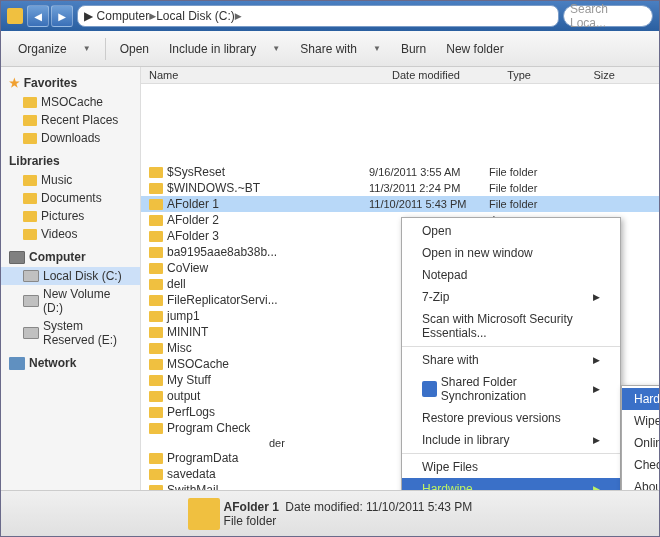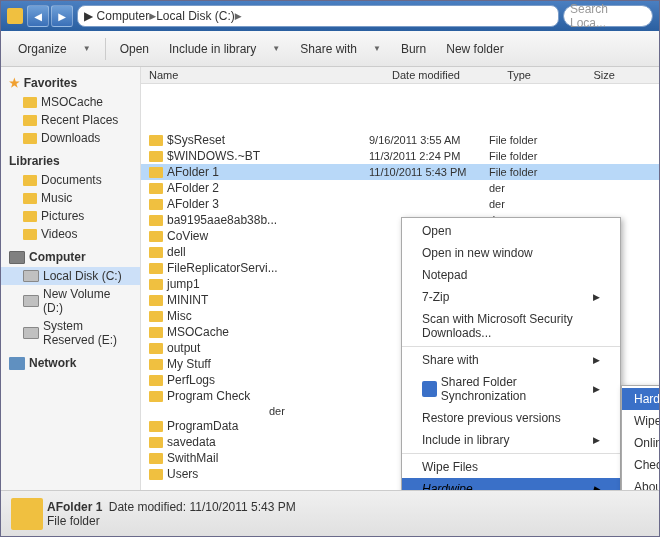--- a/index.html
+++ b/index.html
@@ -40,39 +40,39 @@
 
     
     .content { flex: 1; display: flex; flex-direction: column; overflow: hidden; position: relative; gap: 48px; }
     .content-header { display: flex; background: #f0f0f0; border-bottom: 1px solid #ddd; padding: 2px 8px; }
     .col-header { font-size: 11px; color: #333; font-weight: normal; cursor: pointer; }
     .col-name { width: 220px; }
     .col-date { width: 120px; margin-left: 32px; }
     .col-type { width: 90px; }
     .col-size { width: 60px; }
 
-    .file-list { flex: 1; overflow-y: auto; }
+    .file-list { flex: 1; overflow-y: auto; margin-top: 32px; }
     .file-row { display: flex; align-items: center; padding: 1px 8px; cursor: pointer; }
     .file-row.selected { background: #b8d8f8; }
     .file-cell { font-size: 11px; color: #333; overflow: hidden; white-space: nowrap; }
     .file-cell-name { width: 220px; display: flex; align-items: center; gap: 4px; }
     .file-cell-date { width: 120px; }
     .file-cell-type { width: 90px; }
     .file-cell-size { width: 60px; }
 
     
-    .statusbar { background: linear-gradient(to bottom, #f0f0f0, #e0e0e0); border-top: 1px solid #ccc; height: 46px; display: flex; align-items: center; padding: 16px 10px; gap: 4px; }
+    .statusbar { background: linear-gradient(to bottom, #f0f0f0, #e0e0e0); border-top: 1px solid #ccc; height: 46px; display: flex; align-items: center; padding: 16px 10px; gap: 4px; justify-content: center; }
     .status-icon { width: 32px; height: 32px; background: #f0c040; border-radius: 2px; flex-shrink: 0; }
     .status-text { font-size: 11px; color: #333; }
     .status-text b { font-weight: bold; }
 
     
     .context-menu { position: absolute; background: white; border: 1px solid #aaa; box-shadow: 2px 2px 6px rgba(0,0,0,0.3); z-index: 100; width: 220px; padding: 2px 0; }
     .ctx-item { padding: 4px 20px; cursor: pointer; font-size: 12px; color: #333; display: flex; align-items: center; justify-content: space-between; }
-    .ctx-item.highlighted { background: #3a70c8; color: #000000; font-style: italic; }
+    .ctx-item.highlighted { background: #3a70c8; color: #bef264; }
     .ctx-separator { height: 1px; background: #ddd; margin: 2px 0; }
     .ctx-arrow { font-size: 9px; }
 
     
     .sub-context-menu { position: absolute; background: white; border: 1px solid #aaa; box-shadow: 2px 2px 6px rgba(0,0,0,0.3); z-index: 101; width: 165px; padding: 2px 0; }
     .sub-ctx-item { padding: 4px 12px; cursor: pointer; font-size: 12px; color: #333; }
     .sub-ctx-item.highlighted { background: #3a70c8; color: white; }
   </style>
 </head>
 <body>
@@ -142,25 +142,25 @@
           <span>Downloads</span>
         </div>
       </div>
 
       <div class="sidebar-section">
         <div class="sidebar-header">
           <span>Libraries</span>
         </div>
         <div class="sidebar-item">
           <span class="folder-icon-small"></span>
+          <span>Music</span>
+        </div>
+        <div class="sidebar-item">
+          <span class="folder-icon-small"></span>
           <span>Documents</span>
-        </div>
-        <div class="sidebar-item">
-          <span class="folder-icon-small"></span>
-          <span>Music</span>
         </div>
         <div class="sidebar-item">
           <span class="folder-icon-small"></span>
           <span>Pictures</span>
         </div>
         <div class="sidebar-item">
           <span class="folder-icon-small"></span>
           <span>Videos</span>
         </div>
       </div>
@@ -313,30 +313,30 @@
       <span class="folder-icon-small"></span>
       <span>MSOCache</span>
     </div>
     <div class="file-cell file-cell-date"></div>
     <div class="file-cell file-cell-type">der</div>
     <div class="file-cell file-cell-size"></div>
   </div>
           <div class="file-row">
     <div class="file-cell file-cell-name">
       <span class="folder-icon-small"></span>
+      <span>My Stuff</span>
+    </div>
+    <div class="file-cell file-cell-date"></div>
+    <div class="file-cell file-cell-type">der</div>
+    <div class="file-cell file-cell-size"></div>
+  </div>
+          <div class="file-row">
+    <div class="file-cell file-cell-name">
+      <span class="folder-icon-small"></span>
       <span>output</span>
-    </div>
-    <div class="file-cell file-cell-date"></div>
-    <div class="file-cell file-cell-type">der</div>
-    <div class="file-cell file-cell-size"></div>
-  </div>
-          <div class="file-row">
-    <div class="file-cell file-cell-name">
-      <span class="folder-icon-small"></span>
-      <span>My Stuff</span>
     </div>
     <div class="file-cell file-cell-date"></div>
     <div class="file-cell file-cell-type">der</div>
     <div class="file-cell file-cell-size"></div>
   </div>
           <div class="file-row">
     <div class="file-cell file-cell-name">
       <span class="folder-icon-small"></span>
       <span>PerfLogs</span>
     </div>
@@ -404,21 +404,21 @@
             <span>Open in new window</span>
           </div>
           <div class="ctx-item">
             <span>Notepad</span>
           </div>
           <div class="ctx-item">
             <span>7-Zip</span>
             <span class="ctx-arrow">▶</span>
           </div>
           <div class="ctx-item">
-            <span>Scan with Microsoft Security Downloads...</span>
+            <span>Scan with Microsoft Security Essentials...</span>
           </div>
           <div class="ctx-separator"></div>
           <div class="ctx-item">
             <span>Share with</span>
             <span class="ctx-arrow">▶</span>
           </div>
           <div class="ctx-item">
             <span style="width:16px;height:16px;background:#3a70c8;border-radius:2px;display:inline-block;margin-right:4px;"></span>
             <span>Shared Folder Synchronization</span>
             <span class="ctx-arrow">▶</span>

